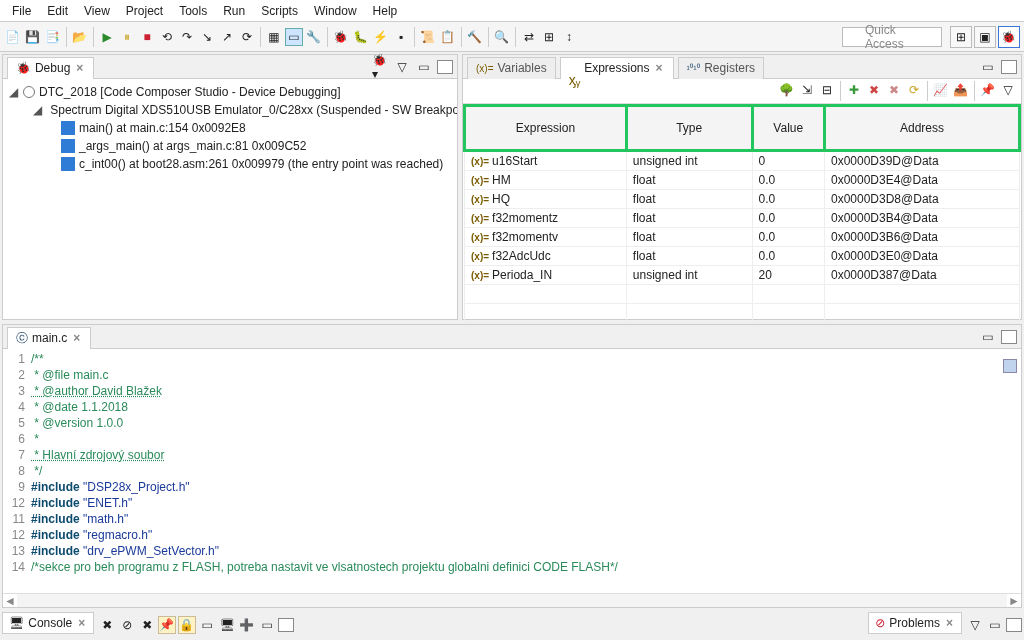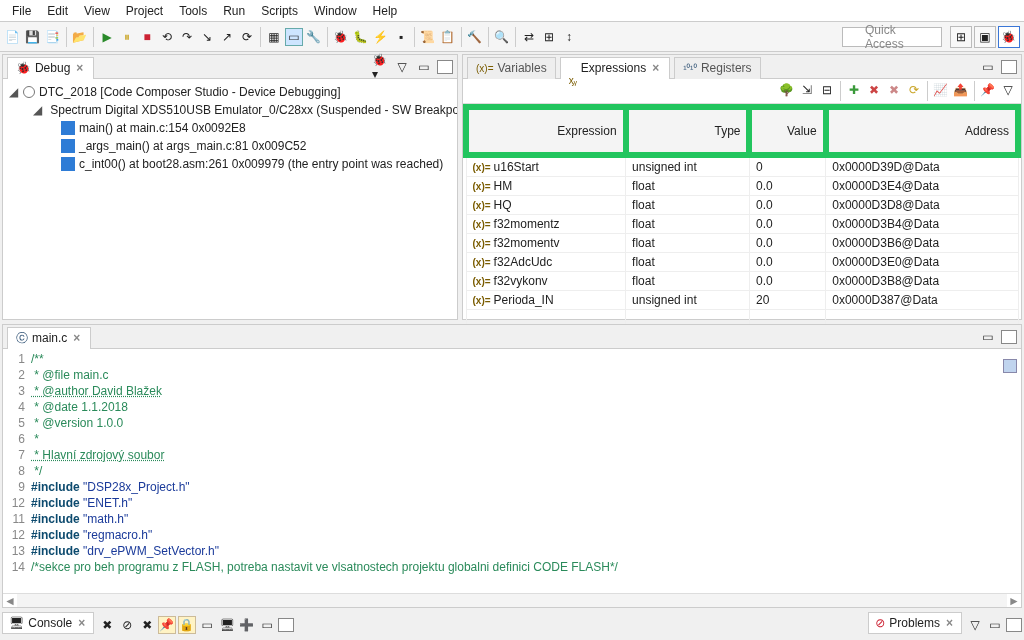--- a/index.html
+++ b/index.html
@@ -32,21 +32,21 @@
 .lvl1 { padding-left: 0; } .lvl2 { padding-left: 24px; } .lvl3 { padding-left: 52px; }
 .twisty { width: 10px; display: inline-block; color: #555; }
 .i-orange { width:14px; height:14px; background:#f7b733; border-radius:2px; display:inline-block; }
 .i-gear { display:inline-block; width:12px;height:12px;border:1px solid #777;border-radius:50%;}
 .i-blue { width:14px;height:14px;background:#2e7cd6;display:inline-block;}
 
 .expr-toolbar { display:flex; justify-content:flex-end; gap:2px; padding:2px 4px; border-bottom:1px solid #ddd;}
 .et-btn { width:18px;height:18px; display:flex;align-items:center;justify-content:center;}
 
 .table { flex:1; overflow:auto; border-collapse: collapse; width: 100%; }
-.table th { text-align: right; font-weight: normal; background: #f4f4f4; border: 6px solid #22c55e; padding: 14px 6px; position: sticky; top: 0; }
+.table th { text-align: center; font-weight: normal; background: #f4f4f4; border: 3px solid #22c55e; padding: 14px 6px; position: sticky; top: 0; }
 .table td { border: 1px solid #eee; padding: 2px 6px; white-space: nowrap; }
 .xeq { color:#7a5c00; font-weight:bold; font-size:10px; padding-right:3px;}
 .add-expr { color: #888; font-style: italic; }
 .plus { color:#3a9a3a; font-weight:bold; padding-right:4px;}
 
 .editor-body { flex:1; overflow:auto; font-family: Consolas, monospace; font-size: 12px; line-height: 16px; padding: 2px 0; position: relative; }
 .gutter { display:inline-block; width: 28px; text-align: right; color: #888; padding-right: 6px; user-select: none; }
 .code-line { white-space: pre; }
 .c-comment { color: #2a8a5a; }
 .c-kw { color: #0c4a6e; font-weight: bold; }
@@ -162,21 +162,21 @@
     </div>
   </div>
 
   <div class="expr-pane">
     <div class="tabbar">
       <div class="tab tab-inactive">
         <span style="color:#7a5c00;font-size:10px;">(x)=</span>
         <span>Variables</span>
       </div>
       <div class="tab">
-        <span style="color:#7a5c00;font-size:10px;margin-top:24px;">ᶍᵧ</span>
+        <span style="color:#7a5c00;font-size:14px;margin-top:24px;">ᶍᵧ</span>
         <span>Expressions</span>
         <span class="tab-close">×</span>
       </div>
       <div class="tab tab-inactive">
         <span style="color:#357;font-size:10px;">¹⁰¹⁰</span>
         <span>Registers</span>
       </div>
       <div class="tab-right">
         <span class="tb-btn">▭</span>
         <span class="sq"></span>
@@ -236,26 +236,20 @@
             <td><span class="xeq">(x)=</span>f32momentv</td>
             <td>float</td>
             <td>0.0</td>
             <td>0x0000D3B6@Data</td>
           </tr>
           <tr>
             <td><span class="xeq">(x)=</span>f32AdcUdc</td>
             <td>float</td>
             <td>0.0</td>
             <td>0x0000D3E0@Data</td>
-          </tr>
-          <tr>
-            <td><span class="xeq">(x)=</span>f32vykonv</td>
-            <td>float</td>
-            <td>0.0</td>
-            <td>0x0000D3B8@Data</td>
           </tr>
           <tr>
             <td><span class="xeq">(x)=</span>Perioda_IN</td>
             <td>unsigned int</td>
             <td>20</td>
             <td>0x0000D387@Data</td>
           </tr>
           <tr>
             <td>&nbsp;</td>
             <td></td>

